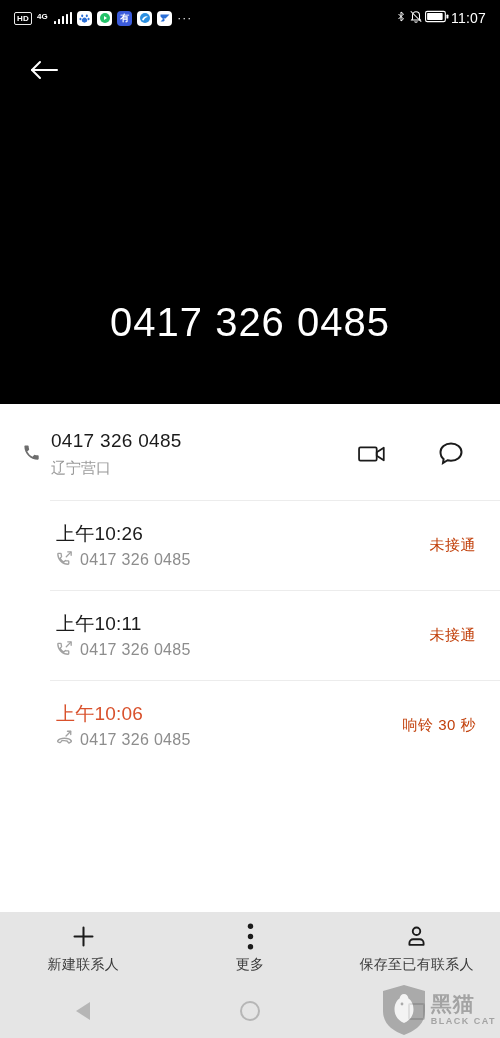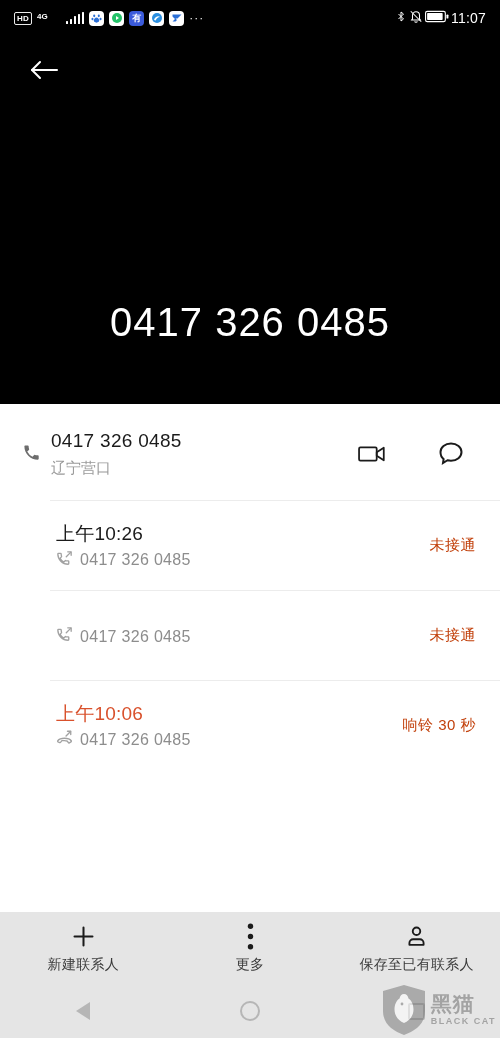--- a/index.html
+++ b/index.html
@@ -26,21 +26,21 @@
   .sb-left { display:flex; align-items:center; gap:5px; }
   .sb-right { margin-left:auto; display:flex; align-items:center; gap:2px;justify-content:center; }
 
   .hd-badge {
     border:1.5px solid rgba(255,255,255,.92);
     border-radius:2px;
     font-size:8px; line-height:9px; font-weight:bold;
     color:#fff; padding:1px 2px; letter-spacing:.2px;
   }
   .net {
-    display:flex; align-items:flex-end; gap:18px; color:#fff;
+    display:flex; align-items:flex-end; gap:6px; color:#fff;
   }
   .net .g4 { font-size:8px; line-height:8px; font-weight:bold; margin-bottom:3px;}
   .bars { display:flex; align-items:flex-end; gap:1.5px; height:12px; }
   .bars i { display:block; width:2.5px; background:#fff; border-radius:.5px; }
   .bars i:nth-child(1){height:3px;}
   .bars i:nth-child(2){height:5.5px;}
   .bars i:nth-child(3){height:8px;}
   .bars i:nth-child(4){height:10.5px;}
   .bars i:nth-child(5){height:12px;}
 
@@ -270,20 +270,21 @@
       </span>
       <span class="log-sub-num">0417 326 0485</span>
     </div>
   </div>
   <div class="log-status">未接通</div>
 </div>
 <div class="divider" style="top:590px;"></div>
 
 <div class="log-entry" style="top:590px;">
   <div class="log-main">
+    <div class="log-time">上午10:11</div>
     <div class="log-sub">
       <span>
         <svg width="17" height="17" viewBox="0 0 24 24" fill="none" stroke="#a2a2a2" stroke-width="1.9" stroke-linecap="round" stroke-linejoin="round">
           <path d="M5.5 11.4a13 13 0 005.6 5.6l1.9-1.9c.25-.25.6-.33.9-.2 1 .35 2.1.53 3.2.53.5 0 .9.4.9.9v2.9c0 .5-.4.9-.9.9-8 0-14.5-6.5-14.5-14.5 0-.5.4-.9.9-.9h2.9c.5 0 .9.4.9.9 0 1.1.18 2.2.53 3.2.1.3.05.65-.2.9l-1.8 1.77z"></path>
           <path d="M14.5 9.5L21 3"></path>
             <path d="M16.6 2.6H21.4V7.4"></path>
         </svg>
       </span>
       <span class="log-sub-num">0417 326 0485</span>
     </div>

